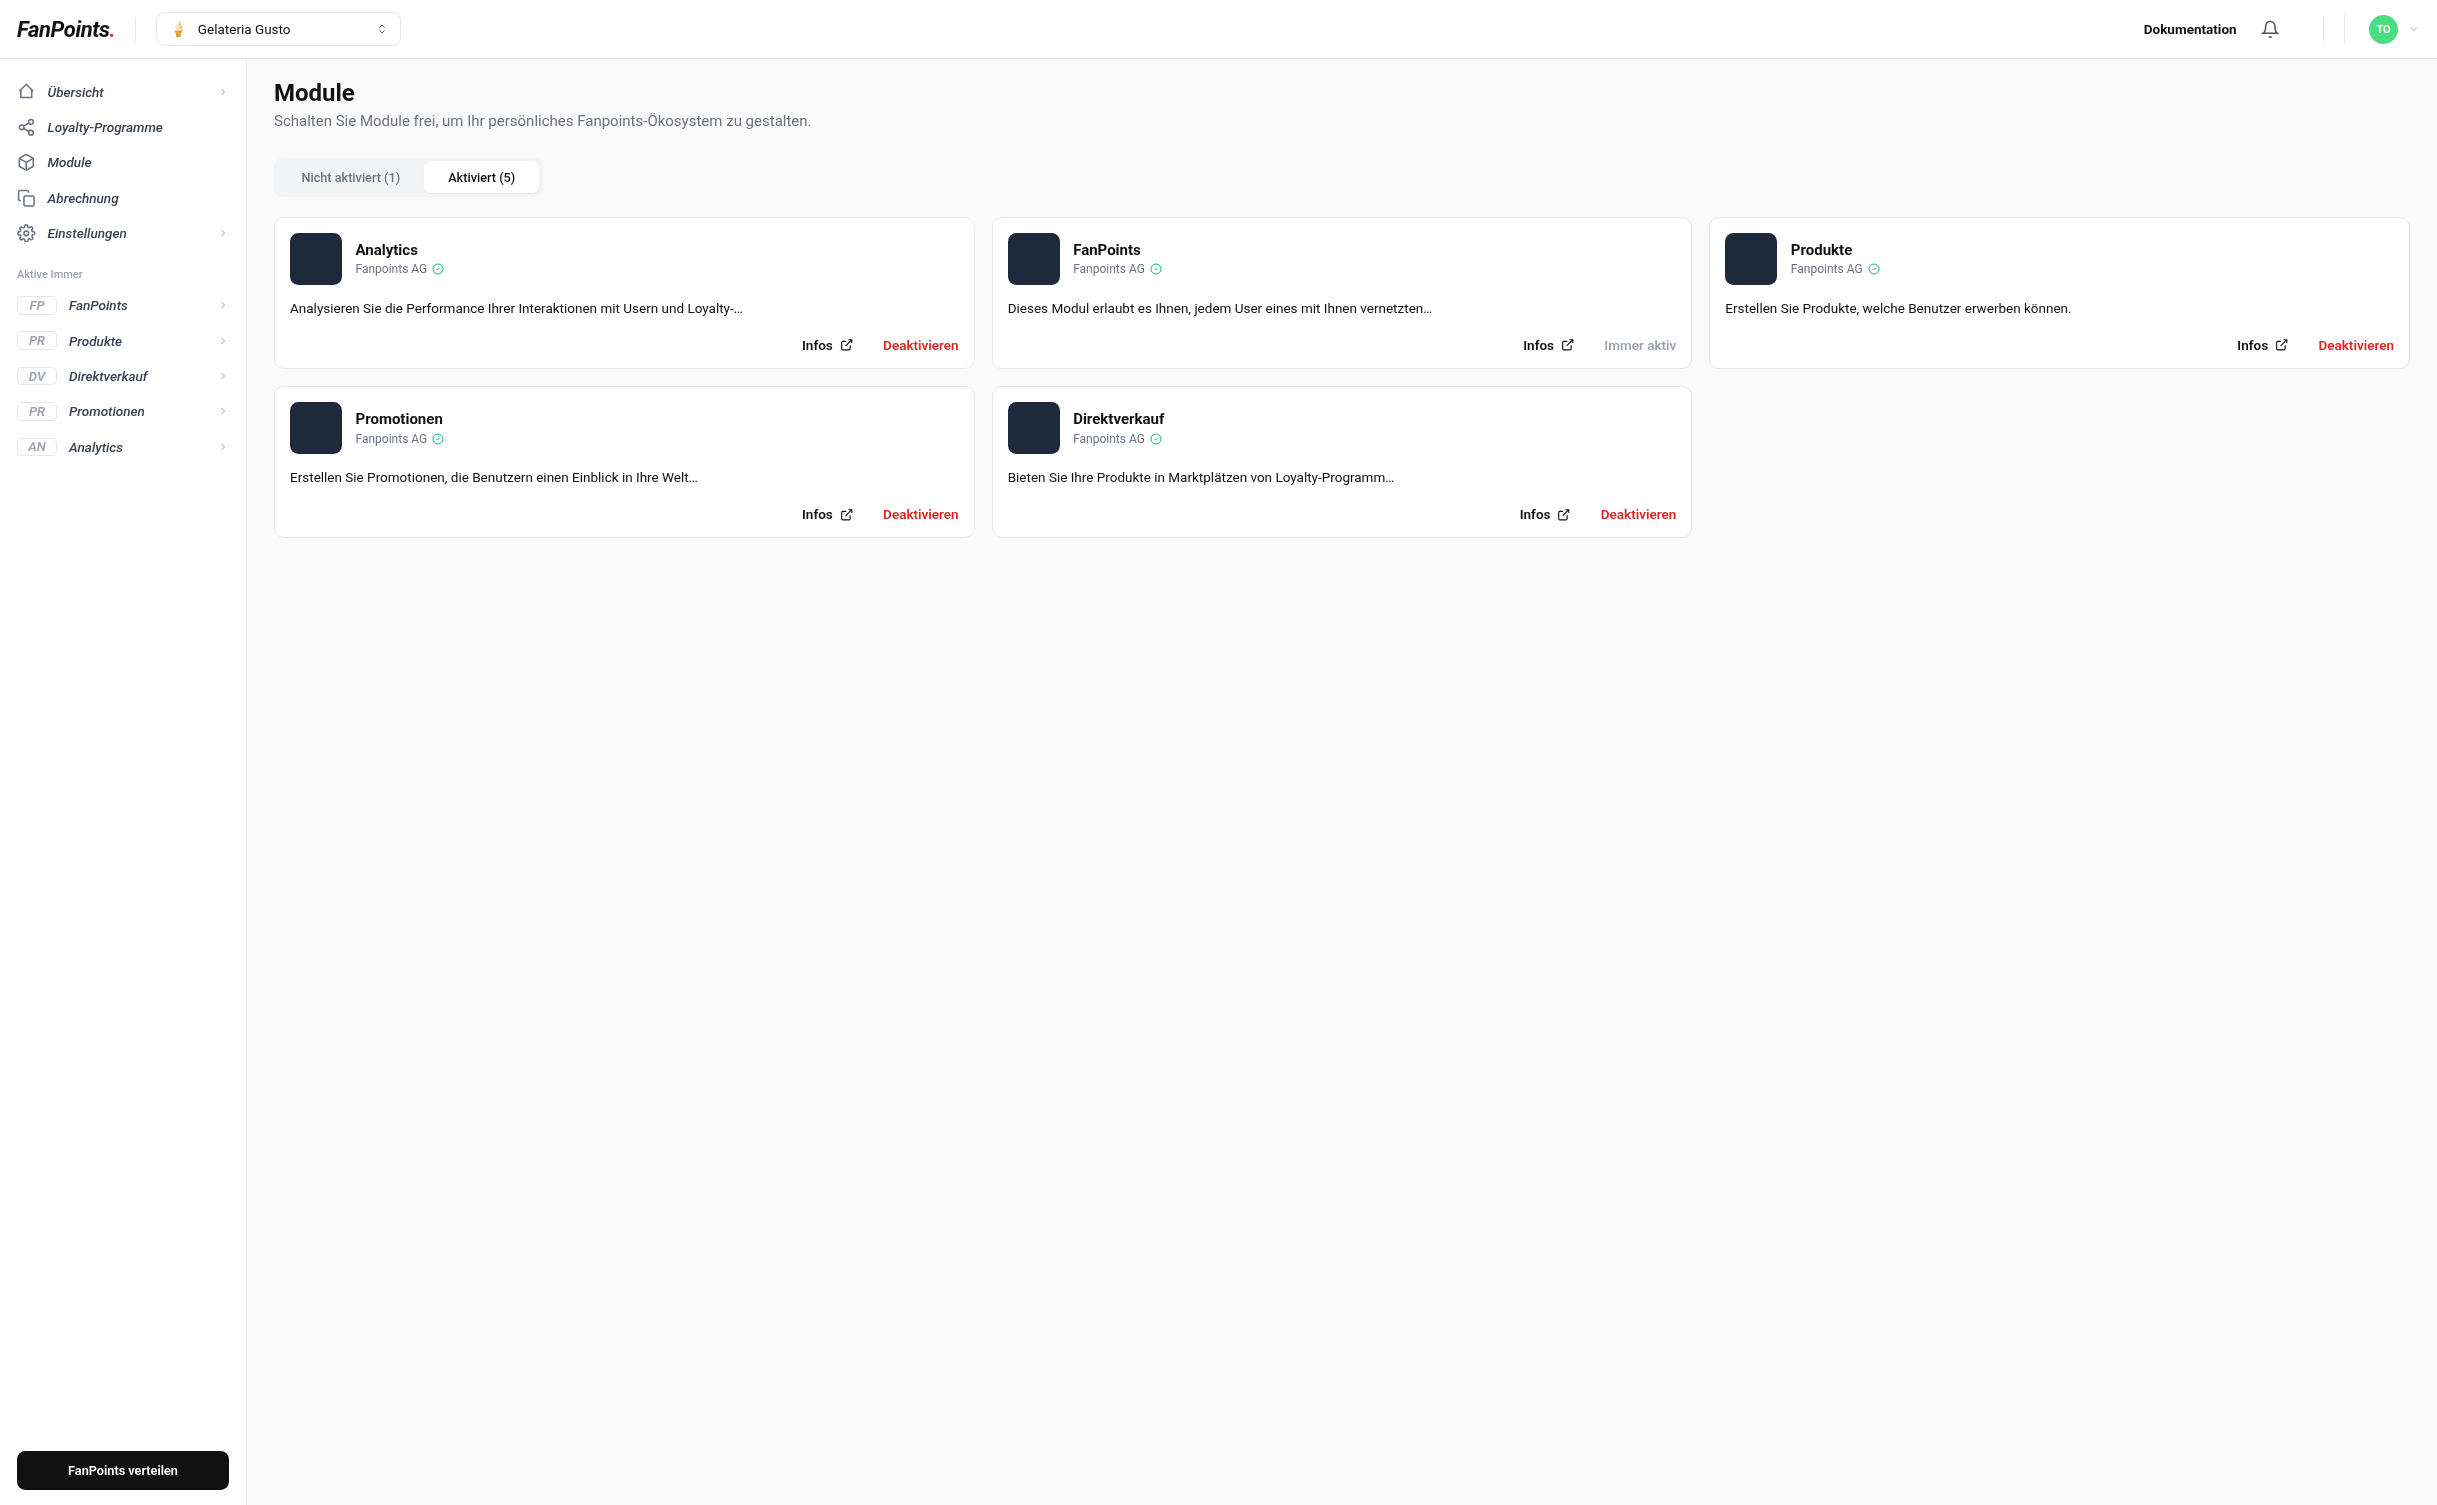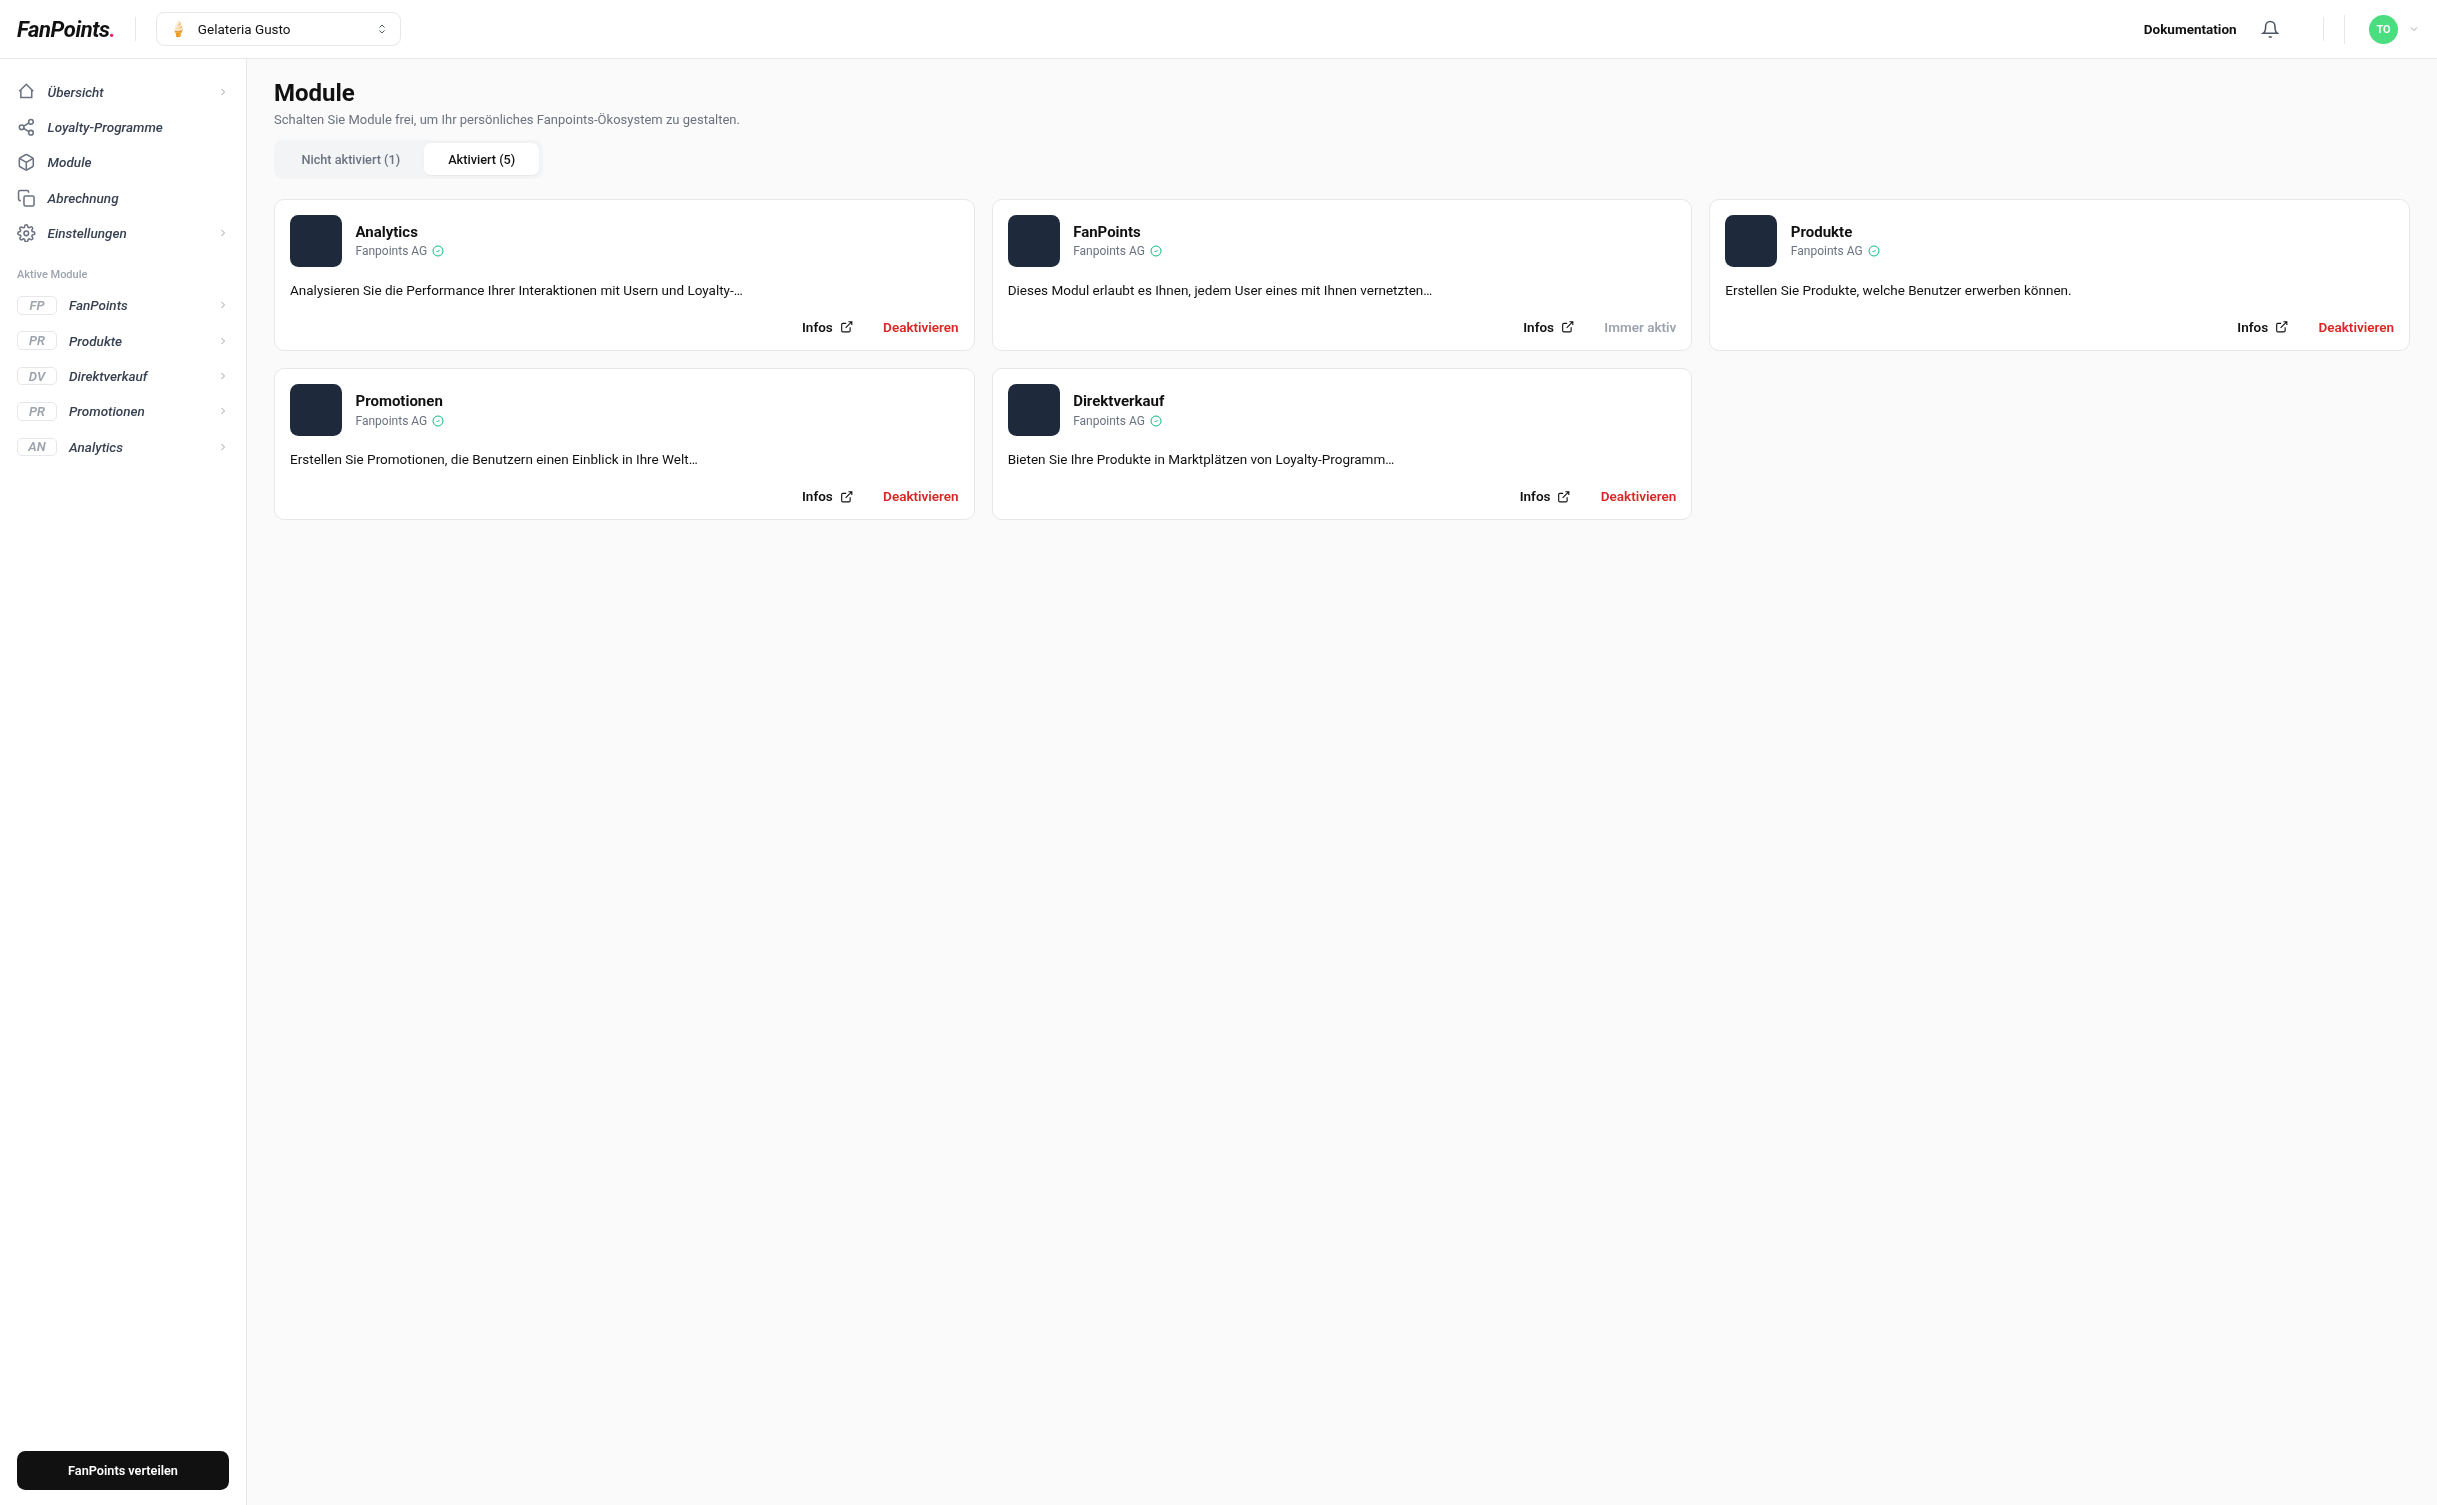--- a/index.html
+++ b/index.html
@@ -28,21 +28,21 @@
 .nav-icon { width: 18.6px; height: 18.6px; margin-right: 12px; color: #6b7280; }
 .nav-item .chevron-right { width: 12px; height: 12px; color: #9ca3af; margin-left: auto; }
 .nav-section-label { font-size: 11px; color: #9ca3af; font-weight: 500; margin: 17px 0 6.8px 0; }
 .mod-badge { width: 40px; height: 18.6px; border-radius: 5px; border: 0.8px solid #e5e7eb; font-size: 13px; font-weight: 600; display: flex; align-items: center; justify-content: center; color: #9ca3af; margin-right: 12px; }
 .sidebar-spacer { flex: 1; }
 .distribute-btn { background: #111; color: #fff; border: none; border-radius: 8.4px; padding: 12px; font-size: 12.7px; font-weight: 600; width: 100%; cursor: pointer; }
 
 
 .main { flex: 1; background: #fafafa; padding: 20px 27px; overflow-y: auto; }
 .page-title { font-size: 24px; font-weight: 700; margin-bottom: 5px; }
-.page-subtitle { font-size: 13px; color: #6b7280; margin-bottom: 13px; }
+.page-subtitle { font-size: 15px; color: #6b7280; margin-bottom: 28px; }
 .tabs { display: inline-flex; background: #f3f4f6; border-radius: 8.4px; padding: 3.4px; margin-bottom: 20px; }
 .tab { padding: 8.4px 24px; border-radius: 6.8px; font-size: 12.7px; font-weight: 500; color: #6b7280; cursor: pointer; }
 .tab.active { background: #fff; color: #111; box-shadow: 0 0.8px 1.7px rgba(0,0,0,0.05); }
 .cards { display: grid; grid-template-columns: repeat(3, 1fr); gap: 17px; }
 .card { background: #fff; border: 0.8px solid #e5e7eb; border-radius: 10px; padding: 15px; }
 .card-header { display: flex; align-items: center; margin-bottom: 13.5px; }
 .card-icon { width: 52px; height: 52px; background: #1e293b; border-radius: 8.4px; margin-right: 13.5px; }
 .card-title { font-size: 15px; font-weight: 700; margin-bottom: 3.4px; }
 .card-vendor { font-size: 12px; color: #6b7280; display: flex; align-items: center; }
 .verify-icon { width: 12px; height: 12px; color: #10b981; margin-left: 5px; }
@@ -119,21 +119,21 @@
           <svg class="nav-icon" viewBox="0 0 24 24" fill="none" stroke="currentColor" stroke-width="2">
             <circle cx="12" cy="12" r="3"></circle>
             <path d="M19.4 15a1.65 1.65 0 00.33 1.82l.06.06a2 2 0 11-2.83 2.83l-.06-.06a1.65 1.65 0 00-1.82-.33 1.65 1.65 0 00-1 1.51V21a2 2 0 11-4 0v-.09a1.65 1.65 0 00-1-1.51 1.65 1.65 0 00-1.82.33l-.06.06a2 2 0 11-2.83-2.83l.06-.06a1.65 1.65 0 00.33-1.82 1.65 1.65 0 00-1.51-1H3a2 2 0 110-4h.09a1.65 1.65 0 001.51-1 1.65 1.65 0 00-.33-1.82l-.06-.06a2 2 0 112.83-2.83l.06.06a1.65 1.65 0 001.82.33h0a1.65 1.65 0 001-1.51V3a2 2 0 114 0v.09a1.65 1.65 0 001 1.51 1.65 1.65 0 001.82-.33l.06-.06a2 2 0 112.83 2.83l-.06.06a1.65 1.65 0 00-.33 1.82v0a1.65 1.65 0 001.51 1H21a2 2 0 110 4h-.09a1.65 1.65 0 00-1.51 1z"></path>
           </svg>
           <span>Einstellungen</span>
           <svg class="chevron-right" viewBox="0 0 24 24" fill="none" stroke="currentColor" stroke-width="2">
             <path d="M9 18l6-6-6-6"></path>
           </svg>
         </div>
       </div>
-    <div class="nav-section-label">Aktive Module</div>
+    <div class="nav-section-label">Aktive Immer</div>
     <div id="nav-modules">
         <div class="nav-item">
           <div class="mod-badge">FP</div>
           <span>FanPoints</span>
           <svg class="chevron-right" viewBox="0 0 24 24" fill="none" stroke="currentColor" stroke-width="2">
             <path d="M9 18l6-6-6-6"></path>
           </svg>
         </div>
         <div class="nav-item">
           <div class="mod-badge">PR</div>

